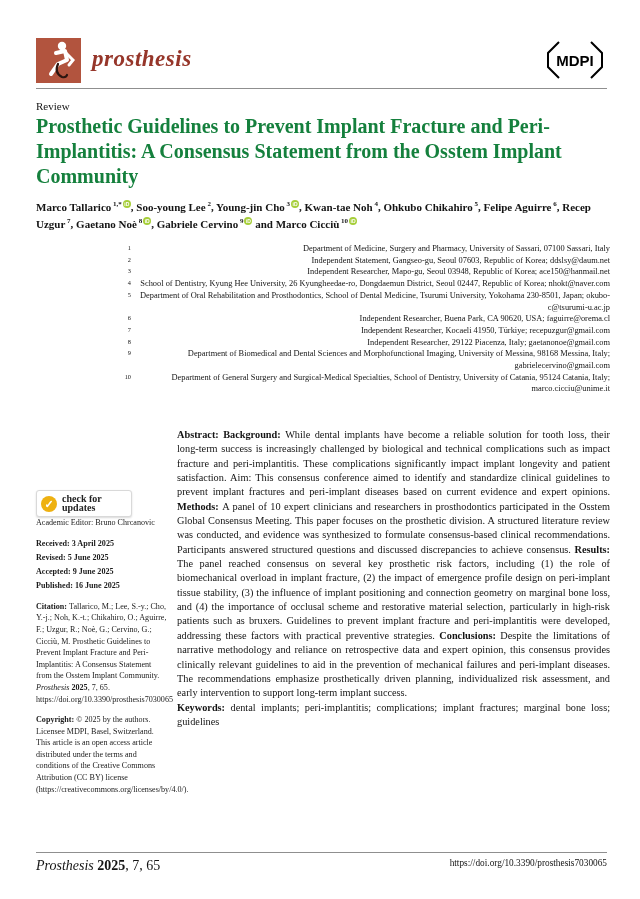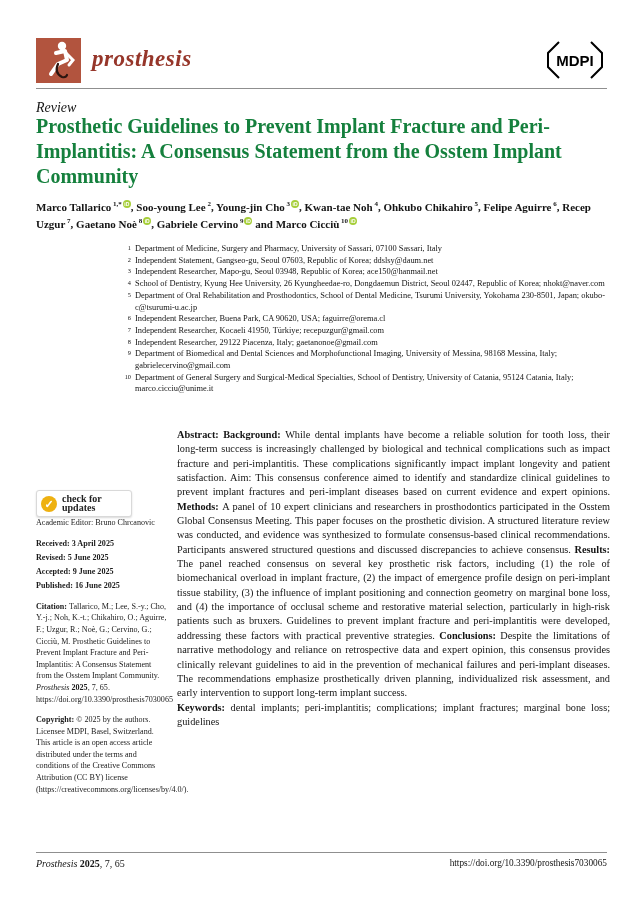--- a/index.html
+++ b/index.html
@@ -14,21 +14,21 @@
   
   .logo-box{position:absolute;left:36px;top:38px;width:45px;height:45px;background:#b2543e;}
   .journal-name{
     position:absolute;left:92px;top:46px;font-size:23px;font-weight:bold;font-style:italic;
     color:#96362a;letter-spacing:.5px;
   }
   .mdpi-logo{position:absolute;left:543px;top:40px;width:64px;height:40px;}
   .header-rule{position:absolute;left:36px;right:33px;top:88px;height:0;border-top:1px solid #8f8f8f;}
 
   
-  .review-label{position:absolute;left:36px;top:100px;font-size:14px;font-style:italic;}
+  .review-label{position:absolute;left:36px;top:100px;font-size:11px;}
   .article-title{
     position:absolute;left:36px;top:114px;width:552px;
     font-size:20px;font-weight:bold;line-height:25px;color:#15803d;
   }
   .author-line{
     position:absolute;left:36px;top:197px;width:570px;
     font-size:11px;font-weight:bold;line-height:14px;
   }
   .author-line sup{font-size:7px;font-weight:bold;}
   .orcid{
@@ -38,21 +38,21 @@
   }
   .affiliation-list{
     position:absolute;left:122px;top:243px;width:488px;
     font-size:8.4px;line-height:11.7px;
   }
   .aff-row{display:flex;}
   .aff-marker{
     flex:0 0 9px;text-align:right;margin-right:4px;font-size:6.3px;
     position:relative;top:-1px;
   }
-  .aff-text{flex:1;}
+  .aff-text{flex:1;text-align:right;}
 
   
   .sidebar{
     position:absolute;left:36px;top:490px;width:133px;
     font-size:8.1px;line-height:11.6px;color:#1b1b1b;
   }
   .update-badge{
     display:flex;align-items:center;gap:5px;width:84px;
     padding:4px 6px 4px 4px;border:1px solid #d9d9d9;border-radius:3px;
     box-shadow:0 1px 2px rgba(0,0,0,.15);background:#fff;cursor:pointer;
@@ -74,21 +74,21 @@
   
   .abstract-col{
     position:absolute;left:177px;top:428px;width:433px;
     font-size:10.3px;line-height:14.35px;text-align:justify;
   }
   .abstract-col p{margin:0;}
   .keywords{margin-top:14px;}
 
   
   .footer-rule{position:absolute;left:36px;right:33px;top:852px;border-top:1px solid #8f8f8f;}
-  .footer-left{position:absolute;left:36px;top:858px;font-size:10px;}
+  .footer-left{position:absolute;left:36px;top:858px;font-size:14px;}
   .footer-right{position:absolute;right:33px;top:858px;font-size:9.3px;}
 </style>
 </head>
 <body>
 
 <div class="logo-box">
   <svg width="45" height="45" viewBox="0 0 45 45">
     <circle cx="26" cy="8" r="4.2" fill="#ffffff"></circle>
     <path d="M20 15 L29 13 L31 22 L22 26 L15 36" stroke="#ffffff" stroke-width="4" fill="none" stroke-linejoin="round" stroke-linecap="round"></path>
     <path d="M30 15 L37 22 L33 27" stroke="#ffffff" stroke-width="3" fill="none" stroke-linecap="round"></path>

